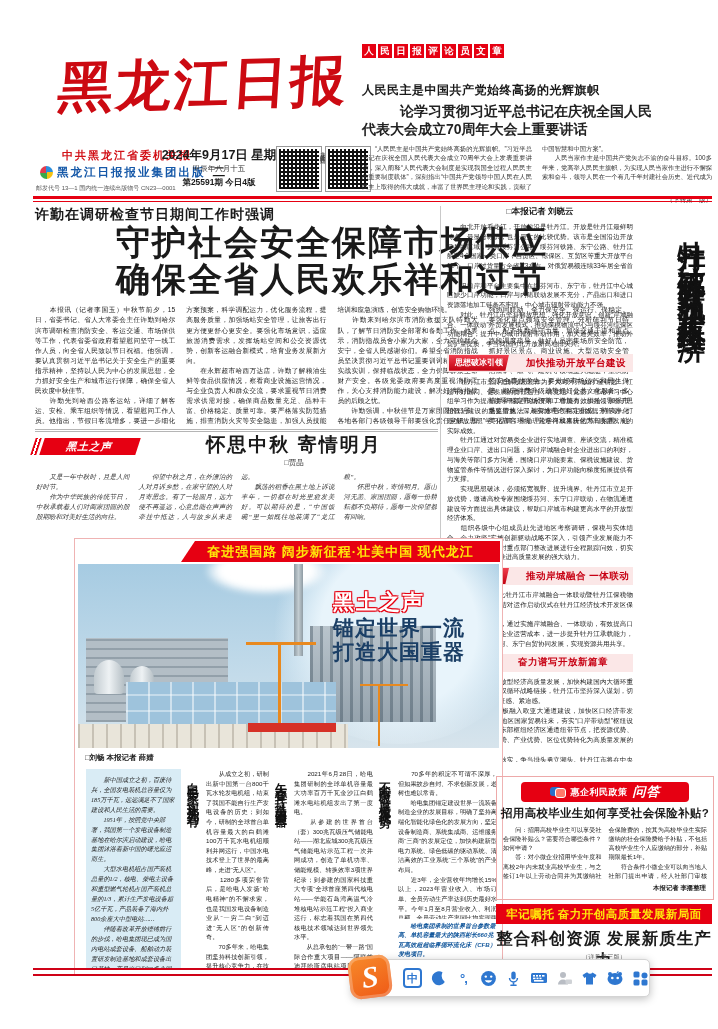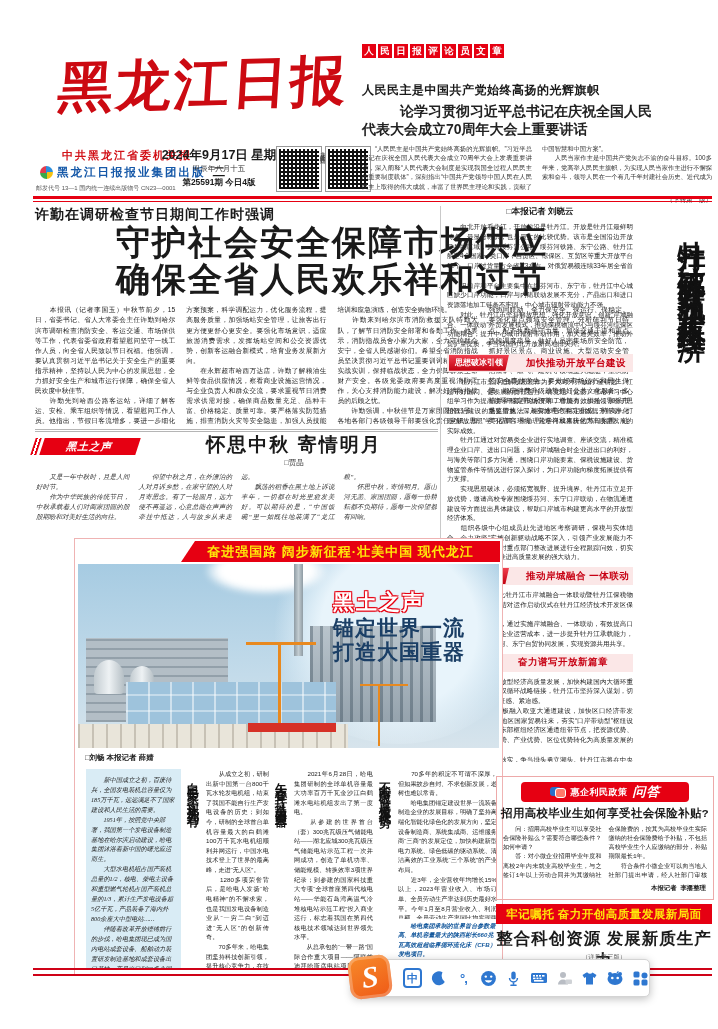--- a/index.html
+++ b/index.html
@@ -116,21 +116,21 @@
     font-family:"Liberation Serif",serif;font-style:italic;overflow:hidden;}
   .vhead{writing-mode:vertical-rl;font-size:12px;font-weight:900;letter-spacing:3px;color:#111;
     display:flex;justify-content:flex-start;padding-top:4px;}
   .fcol{font-size:6.2px;line-height:1.55;color:#222;overflow:hidden;}
   .fcol4{display:flex;flex-direction:column;}
   .fcol4 .fbody{flex:1;overflow:hidden;}
   .caption{font-size:6.1px;font-weight:700;font-style:italic;color:#14589c;line-height:1.5;margin-top:2px;}
   .credit{text-align:right;font-size:6.6px;font-weight:800;color:#111;margin-top:1px;}
 
   
-  .qa{position:absolute;left:496px;top:776px;width:216px;height:122px;border:1px solid #eda9a9;font-family:Liberation Mono, monospace;}
+  .qa{position:absolute;left:496px;top:776px;width:216px;height:122px;border:1px solid #eda9a9;}
   .qa-banner{margin:5px auto 0;width:168px;height:20px;background:#e60012;border-radius:4px;
     display:flex;align-items:center;justify-content:center;gap:5px;}
   .bubble{position:relative;width:16px;height:12px;}
   .bubble .b1{position:absolute;left:0;top:1px;width:11px;height:9px;border-radius:3px;background:#2a6fc9;}
   .bubble .b2{position:absolute;right:0;bottom:0;width:9px;height:8px;border-radius:3px;background:#ff7a6b;border:1px solid #fff;}
   .qa-label{color:#fff;font-size:9px;font-weight:800;letter-spacing:.5px;}
   .qa-word{color:#fff;font-size:13px;font-weight:900;font-style:italic;letter-spacing:1px;}
   .qa-headline{text-align:center;font-size:11.5px;font-weight:900;margin-top:4px;letter-spacing:.3px;}
   .qa-body{margin:4px 6px 0;column-count:2;column-gap:7px;font-size:6.1px;line-height:1.5;color:#222;height:58px;overflow:hidden;}
   .qa-credit{text-align:right;font-size:6.4px;font-weight:800;margin:1px 7px 0;}

